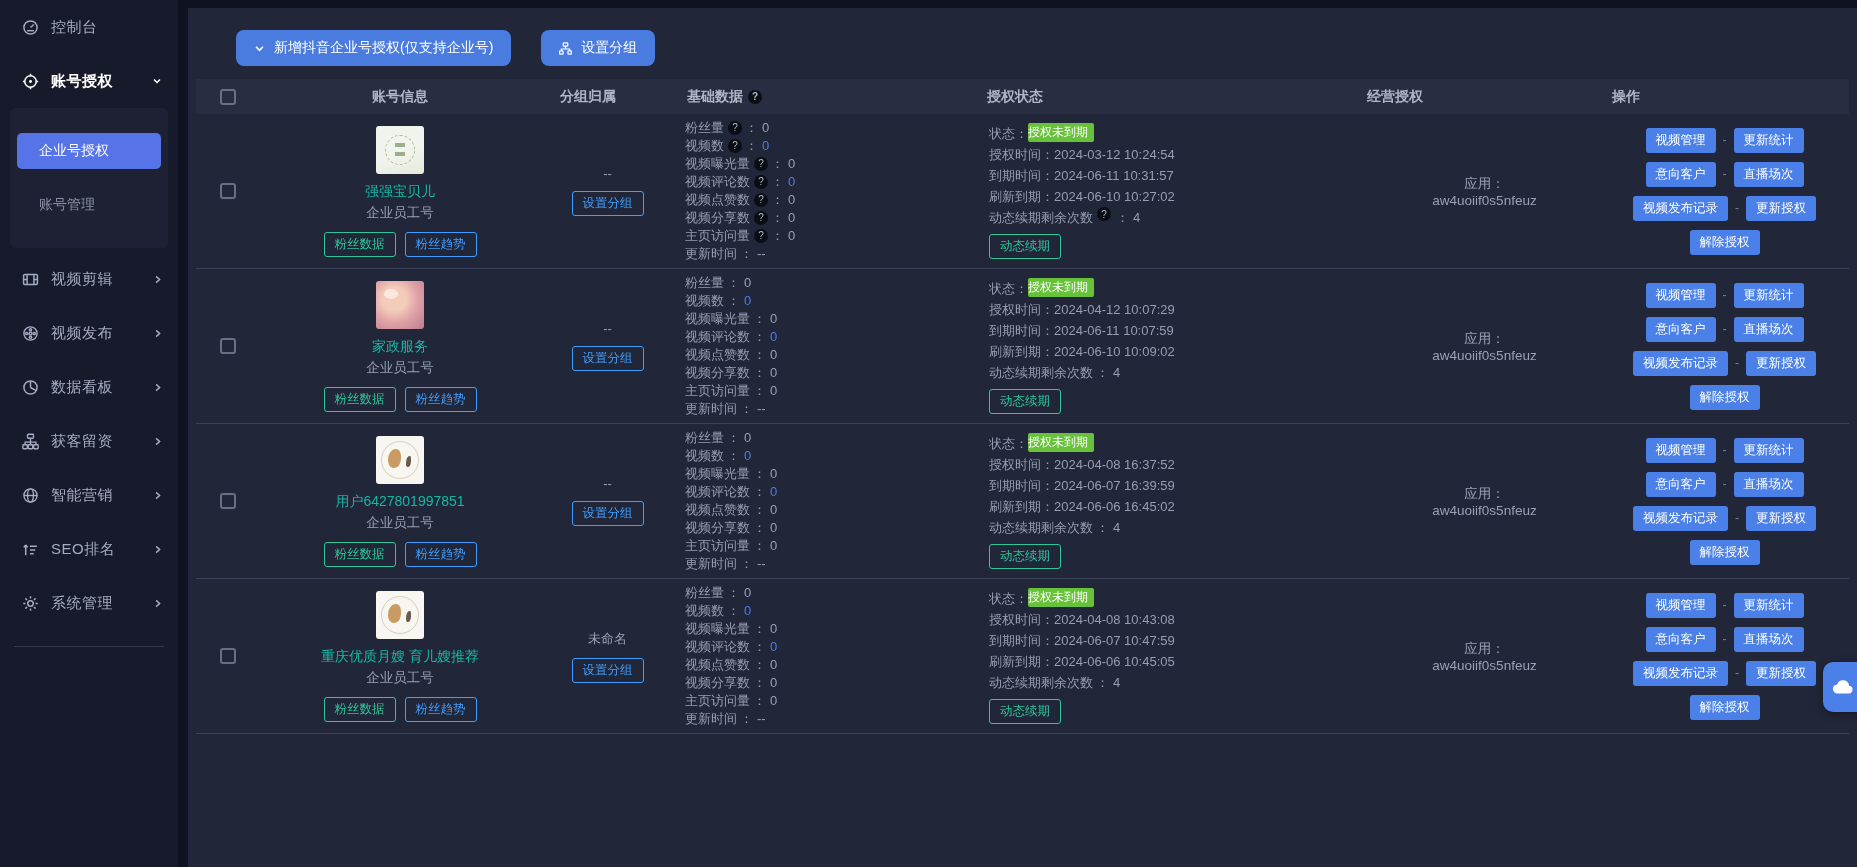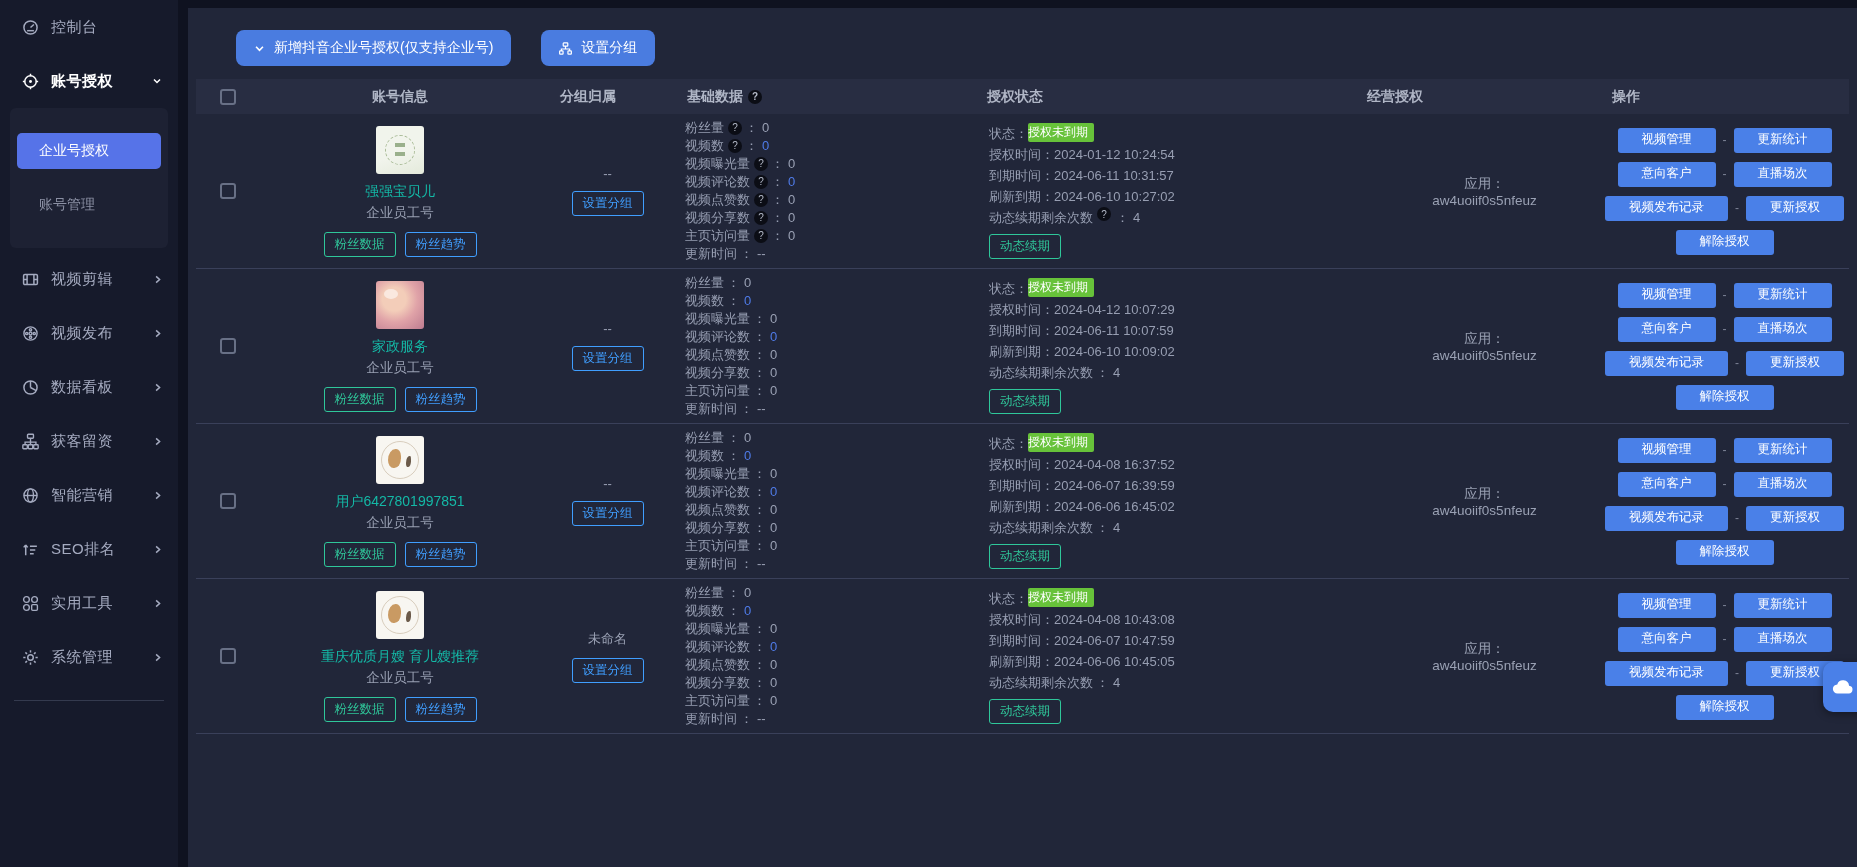--- a/index.html
+++ b/index.html
@@ -64,21 +64,21 @@
   .help.always{display:inline-flex;margin-left:5px}
   .table-row:first-child .stat-help{display:inline-flex}
   .table-row:first-child .renew-help{display:inline-flex;margin-right:2px}
   .col-status{padding-left:14px;align-items:flex-start}
   .st-line{display:flex;align-items:flex-start;line-height:21px;font-size:13px;color:#979eb2}
   .badge{background:#67c23a;color:#fff;font-size:12px;padding:1px 6px 2px 0;border-radius:2px;line-height:16px}
   .renew-btn{margin-top:6px}
   .col-business{flex-direction:column;align-items:center;padding-left:14px;font-size:13.5px;color:#9aa1b4}
   .col-actions{gap:9px}
   .act-line{display:flex;justify-content:center;align-items:center;gap:7px}
-  .btn-sm{background:#4a80e8;color:#fff;border:none;border-radius:3px;font-size:12.5px;padding:4px 24px;cursor:pointer;font-family:Liberation Mono, monospace;line-height:17px}
+  .btn-sm{background:#4a80e8;color:#fff;border:none;border-radius:3px;font-size:12.5px;padding:4px 10px;cursor:pointer;font-family:Liberation Sans, sans-serif;line-height:17px}
   .act-sep{color:#7d8396;font-size:12px}
 
   .float-btn{position:absolute;right:-16px;top:662px;width:50px;height:50px;background:#4a80e8;border-radius:10px;display:flex;align-items:center;padding-left:7px;cursor:pointer;box-shadow:0 2px 8px rgba(0,0,0,.4);z-index:5}
 
   svg{display:block}
   button{outline:none}
 </style>
 </head>
 <body>
 
@@ -211,36 +211,20 @@
         </svg>
     </span>
     <span class="lbl">SEO排名</span>
     <span class="chev">
       <svg width="11" height="11" viewBox="0 0 16 16" fill="none" stroke="#a5abc0" stroke-width="2.2">
           <path d="M6 3.5 L11 8 L6 12.5"></path>
         </svg>
     </span>
   </div>
 
-  <div class="menu-item">
-    <span class="micon">
-      <svg width="17" height="17" viewBox="0 0 16 16" fill="none" stroke="#a5abc0" stroke-width="1.3">
-          <circle cx="4.2" cy="4.2" r="2.7"></circle>
-          <circle cx="11.8" cy="4.2" r="2.7"></circle>
-          <circle cx="4.2" cy="11.8" r="2.7"></circle>
-          <rect x="9.1" y="9.1" width="5.4" height="5.4" rx="1"></rect>
-        </svg>
-    </span>
-    <span class="lbl">实用工具</span>
-    <span class="chev">
-      <svg width="11" height="11" viewBox="0 0 16 16" fill="none" stroke="#a5abc0" stroke-width="2.2">
-          <path d="M6 3.5 L11 8 L6 12.5"></path>
-        </svg>
-    </span>
-  </div>
 
   <div class="menu-item">
     <span class="micon">
       <svg width="17" height="17" viewBox="0 0 16 16" fill="none" stroke="#a5abc0" stroke-width="1.4">
           <circle cx="8" cy="8" r="2.6"></circle>
           <path d="M8 1.2 V3.3 M8 12.7 V14.8 M1.2 8 H3.3 M12.7 8 H14.8 M3.2 3.2 L4.7 4.7 M11.3 11.3 L12.8 12.8 M12.8 3.2 L11.3 4.7 M4.7 11.3 L3.2 12.8"></path>
         </svg>
     </span>
     <span class="lbl">系统管理</span>
     <span class="chev">
@@ -375,21 +359,21 @@
               </div>
             </div>
 
             <div class="col col-status">
               <div class="st-line">
                 <span>状态：</span>
                 <span class="badge">授权未到期</span>
               </div>
               <div class="st-line">
                 <span>授权时间：</span>
-                <span>2024-01-12 10:24:54</span>
+                <span>2024-03-12 10:24:54</span>
               </div>
               <div class="st-line">
                 <span>到期时间：</span>
                 <span>2024-06-11 10:31:57</span>
               </div>
               <div class="st-line">
                 <span>刷新到期：</span>
                 <span>2024-06-10 10:27:02</span>
               </div>
               <div class="st-line">

